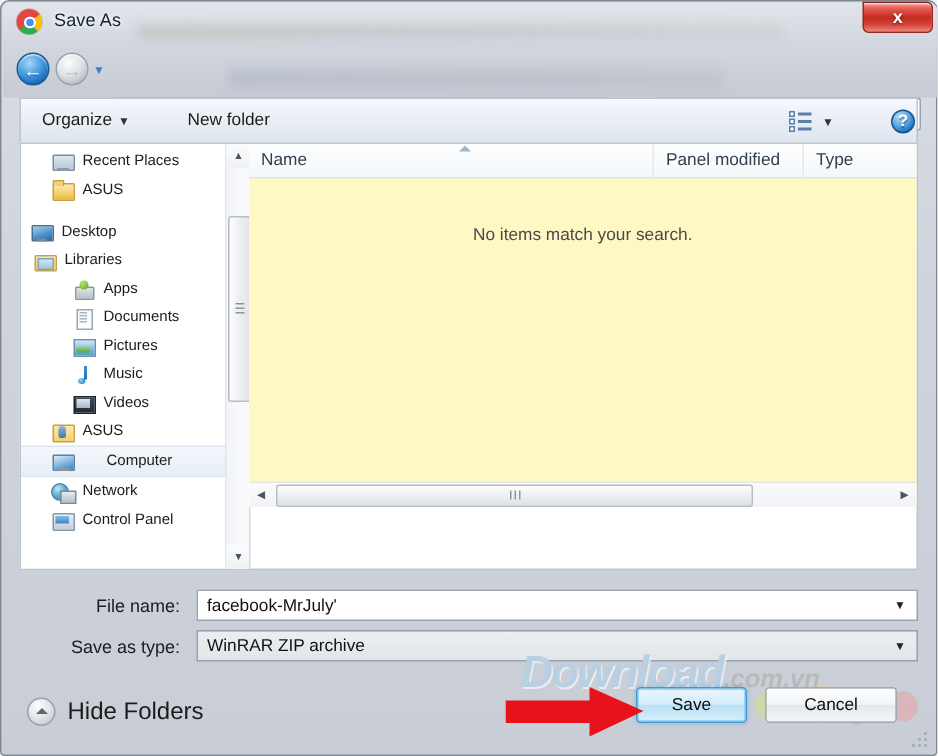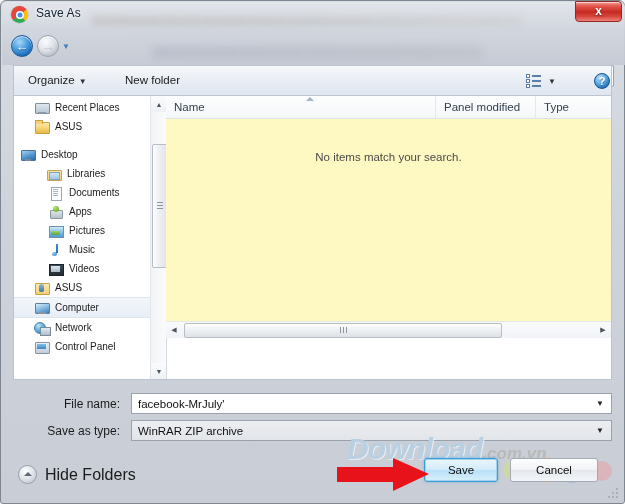--- a/index.html
+++ b/index.html
@@ -561,49 +561,49 @@
           </div>
           <div class="tree-item" style="padding-left: 20px;">
             <span class="ico ico-folder"></span>
             <span class="ti-label">ASUS</span>
           </div>
           <div class="tree-gap"></div>
           <div class="tree-item" style="padding-left: 6px;">
             <span class="ico ico-desktop"></span>
             <span class="ti-label">Desktop</span>
           </div>
-          <div class="tree-item" style="padding-left: 32px;">
+          <div class="tree-item" style="padding-left: 8px;">
             <span class="ico ico-library"></span>
             <span class="ti-label">Libraries</span>
+          </div>
+          <div class="tree-item" style="padding-left: 34px;">
+            <span class="ico ico-apps"></span>
+            <span class="ti-label">Apps</span>
           </div>
           <div class="tree-item" style="padding-left: 34px;">
             <span class="ico ico-doc"></span>
             <span class="ti-label">Documents</span>
           </div>
           <div class="tree-item" style="padding-left: 34px;">
-            <span class="ico ico-apps"></span>
-            <span class="ti-label">Apps</span>
-          </div>
-          <div class="tree-item" style="padding-left: 34px;">
             <span class="ico ico-pictures"></span>
             <span class="ti-label">Pictures</span>
           </div>
           <div class="tree-item" style="padding-left: 34px;">
             <span class="ico ico-music"></span>
             <span class="ti-label">Music</span>
           </div>
           <div class="tree-item" style="padding-left: 34px;">
             <span class="ico ico-videos"></span>
             <span class="ti-label">Videos</span>
           </div>
           <div class="tree-item" style="padding-left: 20px;">
             <span class="ico ico-user"></span>
             <span class="ti-label">ASUS</span>
           </div>
-          <div class="tree-item selected" style="padding-left: 20px;">
+          <div class="tree-item selected" style="padding-left: 20px; gap: 16px;">
             <span class="ico ico-computer"></span>
             <span class="ti-label">Computer</span>
           </div>
           <div class="tree-item" style="padding-left: 20px;">
             <span class="ico ico-network"></span>
             <span class="ti-label">Network</span>
           </div>
           <div class="tree-item" style="padding-left: 20px;">
             <span class="ico ico-cpanel"></span>
             <span class="ti-label">Control Panel</span>

